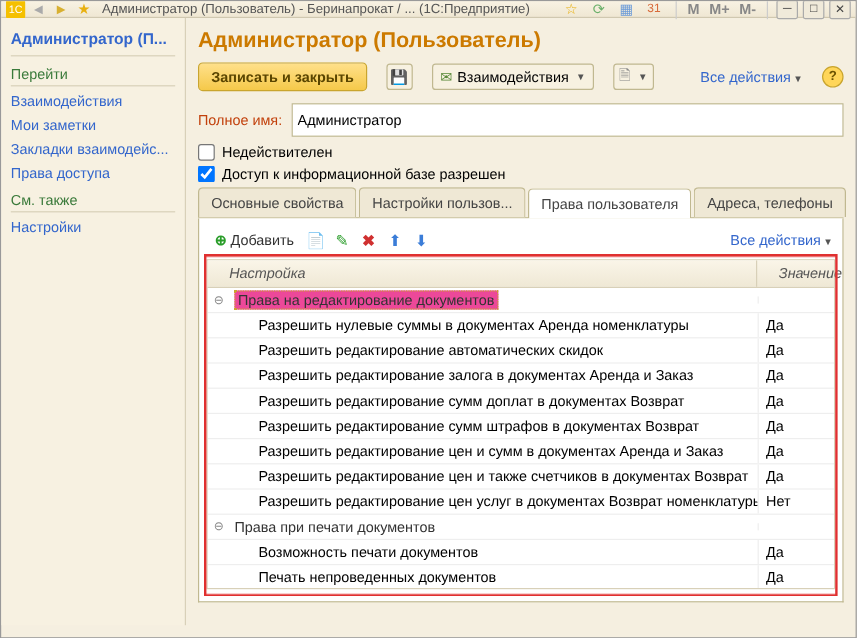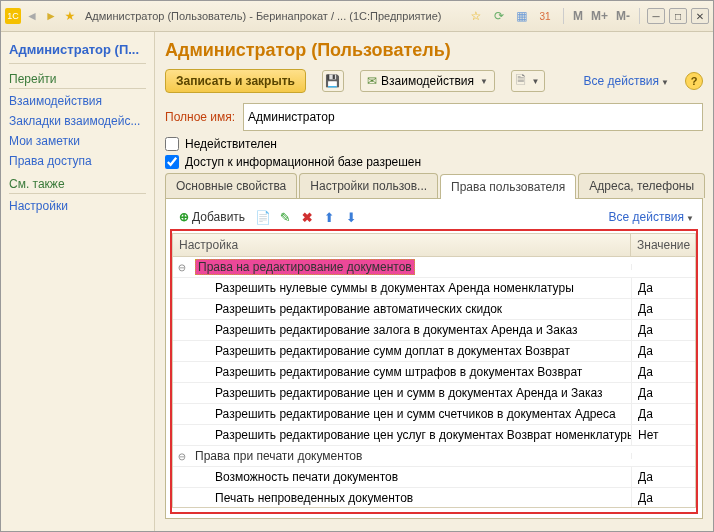--- a/index.html
+++ b/index.html
@@ -1,19 +1,19 @@
 <!DOCTYPE html>
 <html><head>
 <meta charset="utf-8">
 <style>
 * { box-sizing: border-box; margin: 0; padding: 0; font-family: Arial, sans-serif; }
 body { width: 714px; height: 532px; background: #f5efe0; border: 1px solid #999; overflow: hidden; }
 
 
-.titlebar { height: 31px; background: linear-gradient(#f8f2e3,#efe7d3); display: flex; align-items: center; padding: 0 4px; border-bottom: 1px solid #d0c8b0; font-size: 11px; color: #555; }
+.titlebar { height: 14px; background: linear-gradient(#f8f2e3,#efe7d3); display: flex; align-items: center; padding: 0 4px; border-bottom: 1px solid #d0c8b0; font-size: 11px; color: #555; }
 .titlebar .tb-icon { width: 16px; height: 16px; margin-right: 3px; display: flex; align-items: center; justify-content: center; font-size: 12px; }
 .titlebar .title-text { flex: 1; margin-left: 4px; white-space: nowrap; overflow: hidden; }
 .titlebar .right-icons { display: flex; align-items: center; gap: 4px; }
 .titlebar .sep { width: 1px; height: 16px; background: #ccc; margin: 0 3px; }
 .titlebar .mtxt { font-weight: bold; color: #888; font-size: 12px; padding: 0 2px; }
 .titlebar .winbtn { width: 18px; height: 16px; border: 1px solid #aaa; background: #f0eada; display: flex; align-items: center; justify-content: center; font-size: 10px; color: #444; border-radius: 2px; }
 
 
 .main { display: flex; height: 506px; }
 .sidebar { width: 154px; background: #f7f1e1; border-right: 1px solid #d8d0b8; padding: 6px 8px; }
@@ -44,21 +44,21 @@
 
 .tab-panel { border: 1px solid #c0b890; border-top: none; background: #fff; height: 320px; padding: 6px; position: relative; }
 .tab-panel::before { content: ''; position: absolute; top: 30px; left: 4px; right: 4px; bottom: 4px; border: 2px solid #e03030; pointer-events: none; }
 
 .panel-toolbar { display: flex; align-items: center; gap: 4px; padding: 2px 2px 6px; }
 .add-btn { display: flex; align-items: center; gap: 3px; font-size: 12px; color: #333; border: 1px solid transparent; padding: 2px 4px; border-radius: 3px; cursor: pointer; }
 .tb-ic { width: 18px; height: 18px; display: flex; align-items: center; justify-content: center; font-size: 13px; cursor: pointer; }
 
 .grid { border: 1px solid #d8d0b8; font-size: 12px; }
 .grid-head { display: flex; background: linear-gradient(#faf5e8,#efe8d5); border-bottom: 1px solid #d8d0b8; }
-.grid-head .gh { padding: 4px 6px; color: #555; }
+.grid-head .gh { padding: 4px 18px; color: #555; font-style: italic; }
 .gh-name { flex: 1; border-right: 1px solid #d8d0b8; }
 .gh-val { width: 64px; }
 .grid-body { max-height: 250px; overflow-y: auto; }
 .grow { display: flex; border-bottom: 1px solid #eee; align-items: center; }
 .grow .toggle { width: 18px; text-align: center; color: #888; font-size: 10px; cursor: pointer; }
 .grow .indent { width: 20px; }
 .grow .gname { flex: 1; padding: 3px 4px; white-space: nowrap; overflow: hidden; }
 .grow .gval { width: 64px; padding: 3px 6px; border-left: 1px solid #eee; }
 .grow.group .gname { color: #333; }
 .grow.selected .gname span.hl { background: #ec4899; border: 1px dotted #c9a52e; padding: 0 2px; }
@@ -92,22 +92,22 @@
     <span class="winbtn">✕</span>
   </div>
 </div>
 
 <div class="main">
 
   <div class="sidebar">
     <div class="heading">Администратор (П...</div>
     <div class="section">Перейти</div>
     <div class="link">Взаимодействия</div>
+    <div class="link">Мои заметки</div>
     <div class="link">Закладки взаимодейс...</div>
-    <div class="link">Мои заметки</div>
     <div class="link">Права доступа</div>
     <div class="section">См. также</div>
     <div class="link">Настройки</div>
   </div>
 
   <div class="content">
     <div class="page-title">Администратор (Пользователь)</div>
 
     <div class="toolbar">
       <button class="btn-primary">Записать и закрыть</button>
@@ -204,21 +204,21 @@
             </div>
             <div class="grow">
               <span class="toggle"></span>
               <span class="indent"></span>
               <div class="gname">Разрешить редактирование цен и сумм в документах Аренда и Заказ</div>
               <div class="gval">Да</div>
             </div>
             <div class="grow">
               <span class="toggle"></span>
               <span class="indent"></span>
-              <div class="gname">Разрешить редактирование цен и сумм счетчиков в документах Адреса</div>
+              <div class="gname">Разрешить редактирование цен и также счетчиков в документах Возврат</div>
               <div class="gval">Да</div>
             </div>
             <div class="grow">
               <span class="toggle"></span>
               <span class="indent"></span>
               <div class="gname">Разрешить редактирование цен услуг в документах Возврат номенклатуры</div>
               <div class="gval">Нет</div>
             </div>
             <div class="grow group">
               <span class="toggle">⊖</span>

